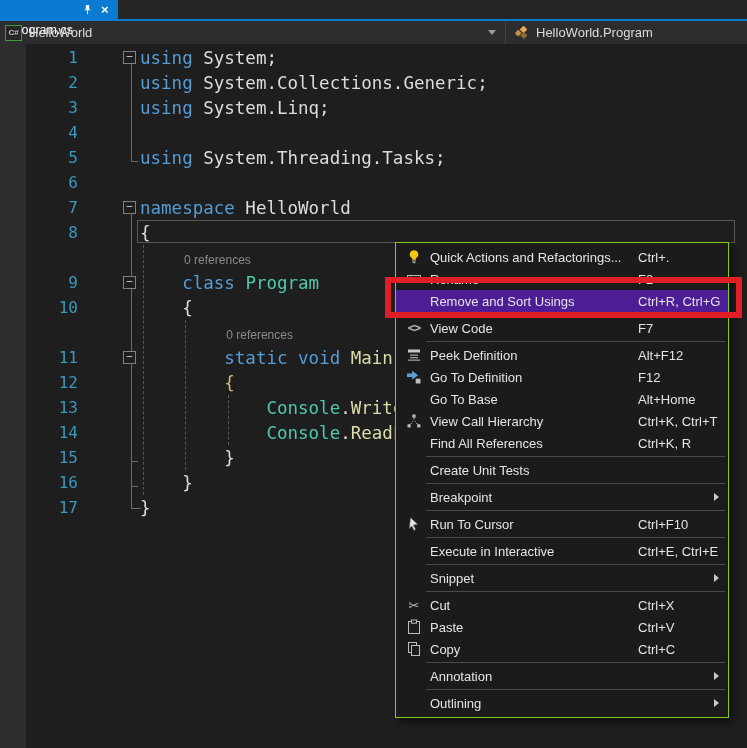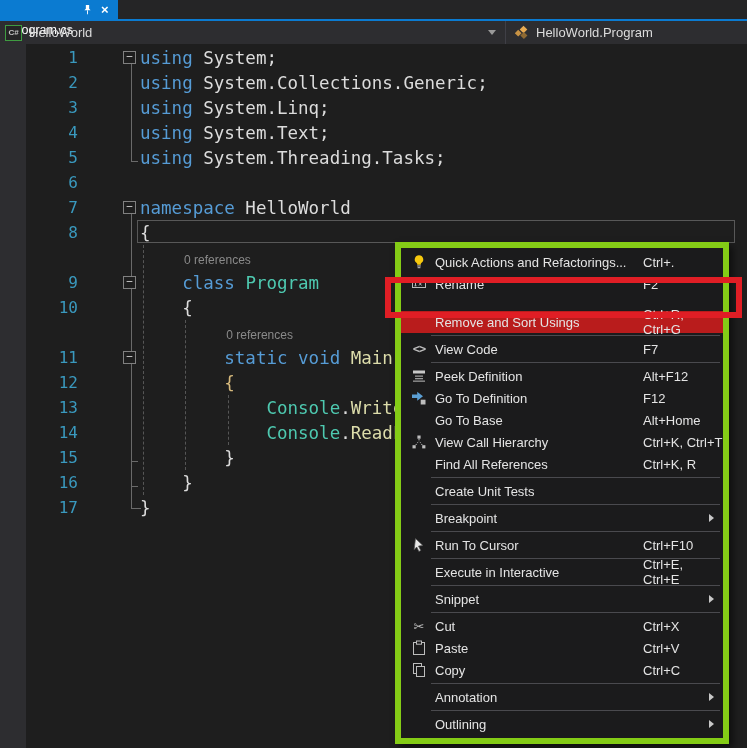--- a/index.html
+++ b/index.html
@@ -36,24 +36,24 @@
   .c-kw{color:#569CD6;} .c-pl{color:#DCDCDC;} .c-ty{color:#4EC9B0;text-align:center;}
   .c-me{color:#DCDCAA;} .c-st{color:#D69D85;} .c-br{color:#D7BA7D;}
   .lens{font-size:12px;color:#8A8A8A;font-family:Liberation Sans, sans-serif;cursor:pointer;}
   .vline{position:absolute;width:1px;background:#6A6A6A;z-index:0;}
   .vfoot{position:absolute;height:1px;background:#6A6A6A;z-index:0;}
   .iguide{position:absolute;width:0;border-left:1px dashed #565656;z-index:0;}
   .curline{position:absolute;left:137px;top:176px;width:598px;height:23px;border:1px solid #585858;
            box-sizing:border-box;z-index:2;pointer-events:none;}
   
   .cmenu{position:absolute;left:395px;top:198px;width:334px;box-sizing:border-box;background:#1B1B1C;
-         border:6px solid #84cc16;padding:3px 0;z-index:10;box-shadow:4px 4px 7px rgba(0,0,0,.5);
+         border:1px solid #84cc16;padding:3px 0;z-index:10;box-shadow:4px 4px 7px rgba(0,0,0,.5);
          font-size:13px;color:#E4E4E4;}
   .mrow{position:relative;height:22px;display:flex;align-items:center;padding-left:8px;cursor:pointer;}
-  .mrow.hl{background:#b91c1c;margin-top:16px;}
+  .mrow.hl{background:#4c1d95;}
   .micon{width:20px;margin-right:6px;display:flex;align-items:center;justify-content:center;flex:none;
          color:#BDBDBD;font-size:13px;}
   .micon .vc{font-family:"DejaVu Sans Mono",monospace;font-size:12px;font-weight:bold;letter-spacing:-1px;color:#BDBDBD;}
   .mshort{position:absolute;left:242px;}
   .marrow{position:absolute;right:9px;width:0;height:0;border-top:4px solid transparent;
           border-bottom:4px solid transparent;border-left:5px solid #C8C8C8;}
   .msep{height:1px;background:#4A4A4E;margin:2px 3px 2px 30px;}
   
   .redbox{position:absolute;left:385px;top:233px;width:357px;height:41px;box-sizing:border-box;
           border:6px solid #E01E25;z-index:20;pointer-events:none;}
@@ -120,21 +120,20 @@
           <div class="code"><span class="c-kw">using</span><span class="c-pl"> System.Collections.Generic;</span></div>
         </div>
         <div class="row">
           <div class="ln">3</div>
           <div class="foldcell"></div>
           <div class="code"><span class="c-kw">using</span><span class="c-pl"> System.Linq;</span></div>
         </div>
         <div class="row">
           <div class="ln">4</div>
           <div class="foldcell"></div>
-          <div class="code"><span class="c-kw">using</span><span class="c-pl"> System.Text;</span></div>
         </div>
         <div class="row">
           <div class="ln">5</div>
           <div class="foldcell"></div>
           <div class="code"><span class="c-kw">using</span><span class="c-pl"> System.Threading.Tasks;</span></div>
         </div>
         <div class="row">
           <div class="ln">6</div>
           <div class="foldcell"></div>
           <div class="code"></div>

